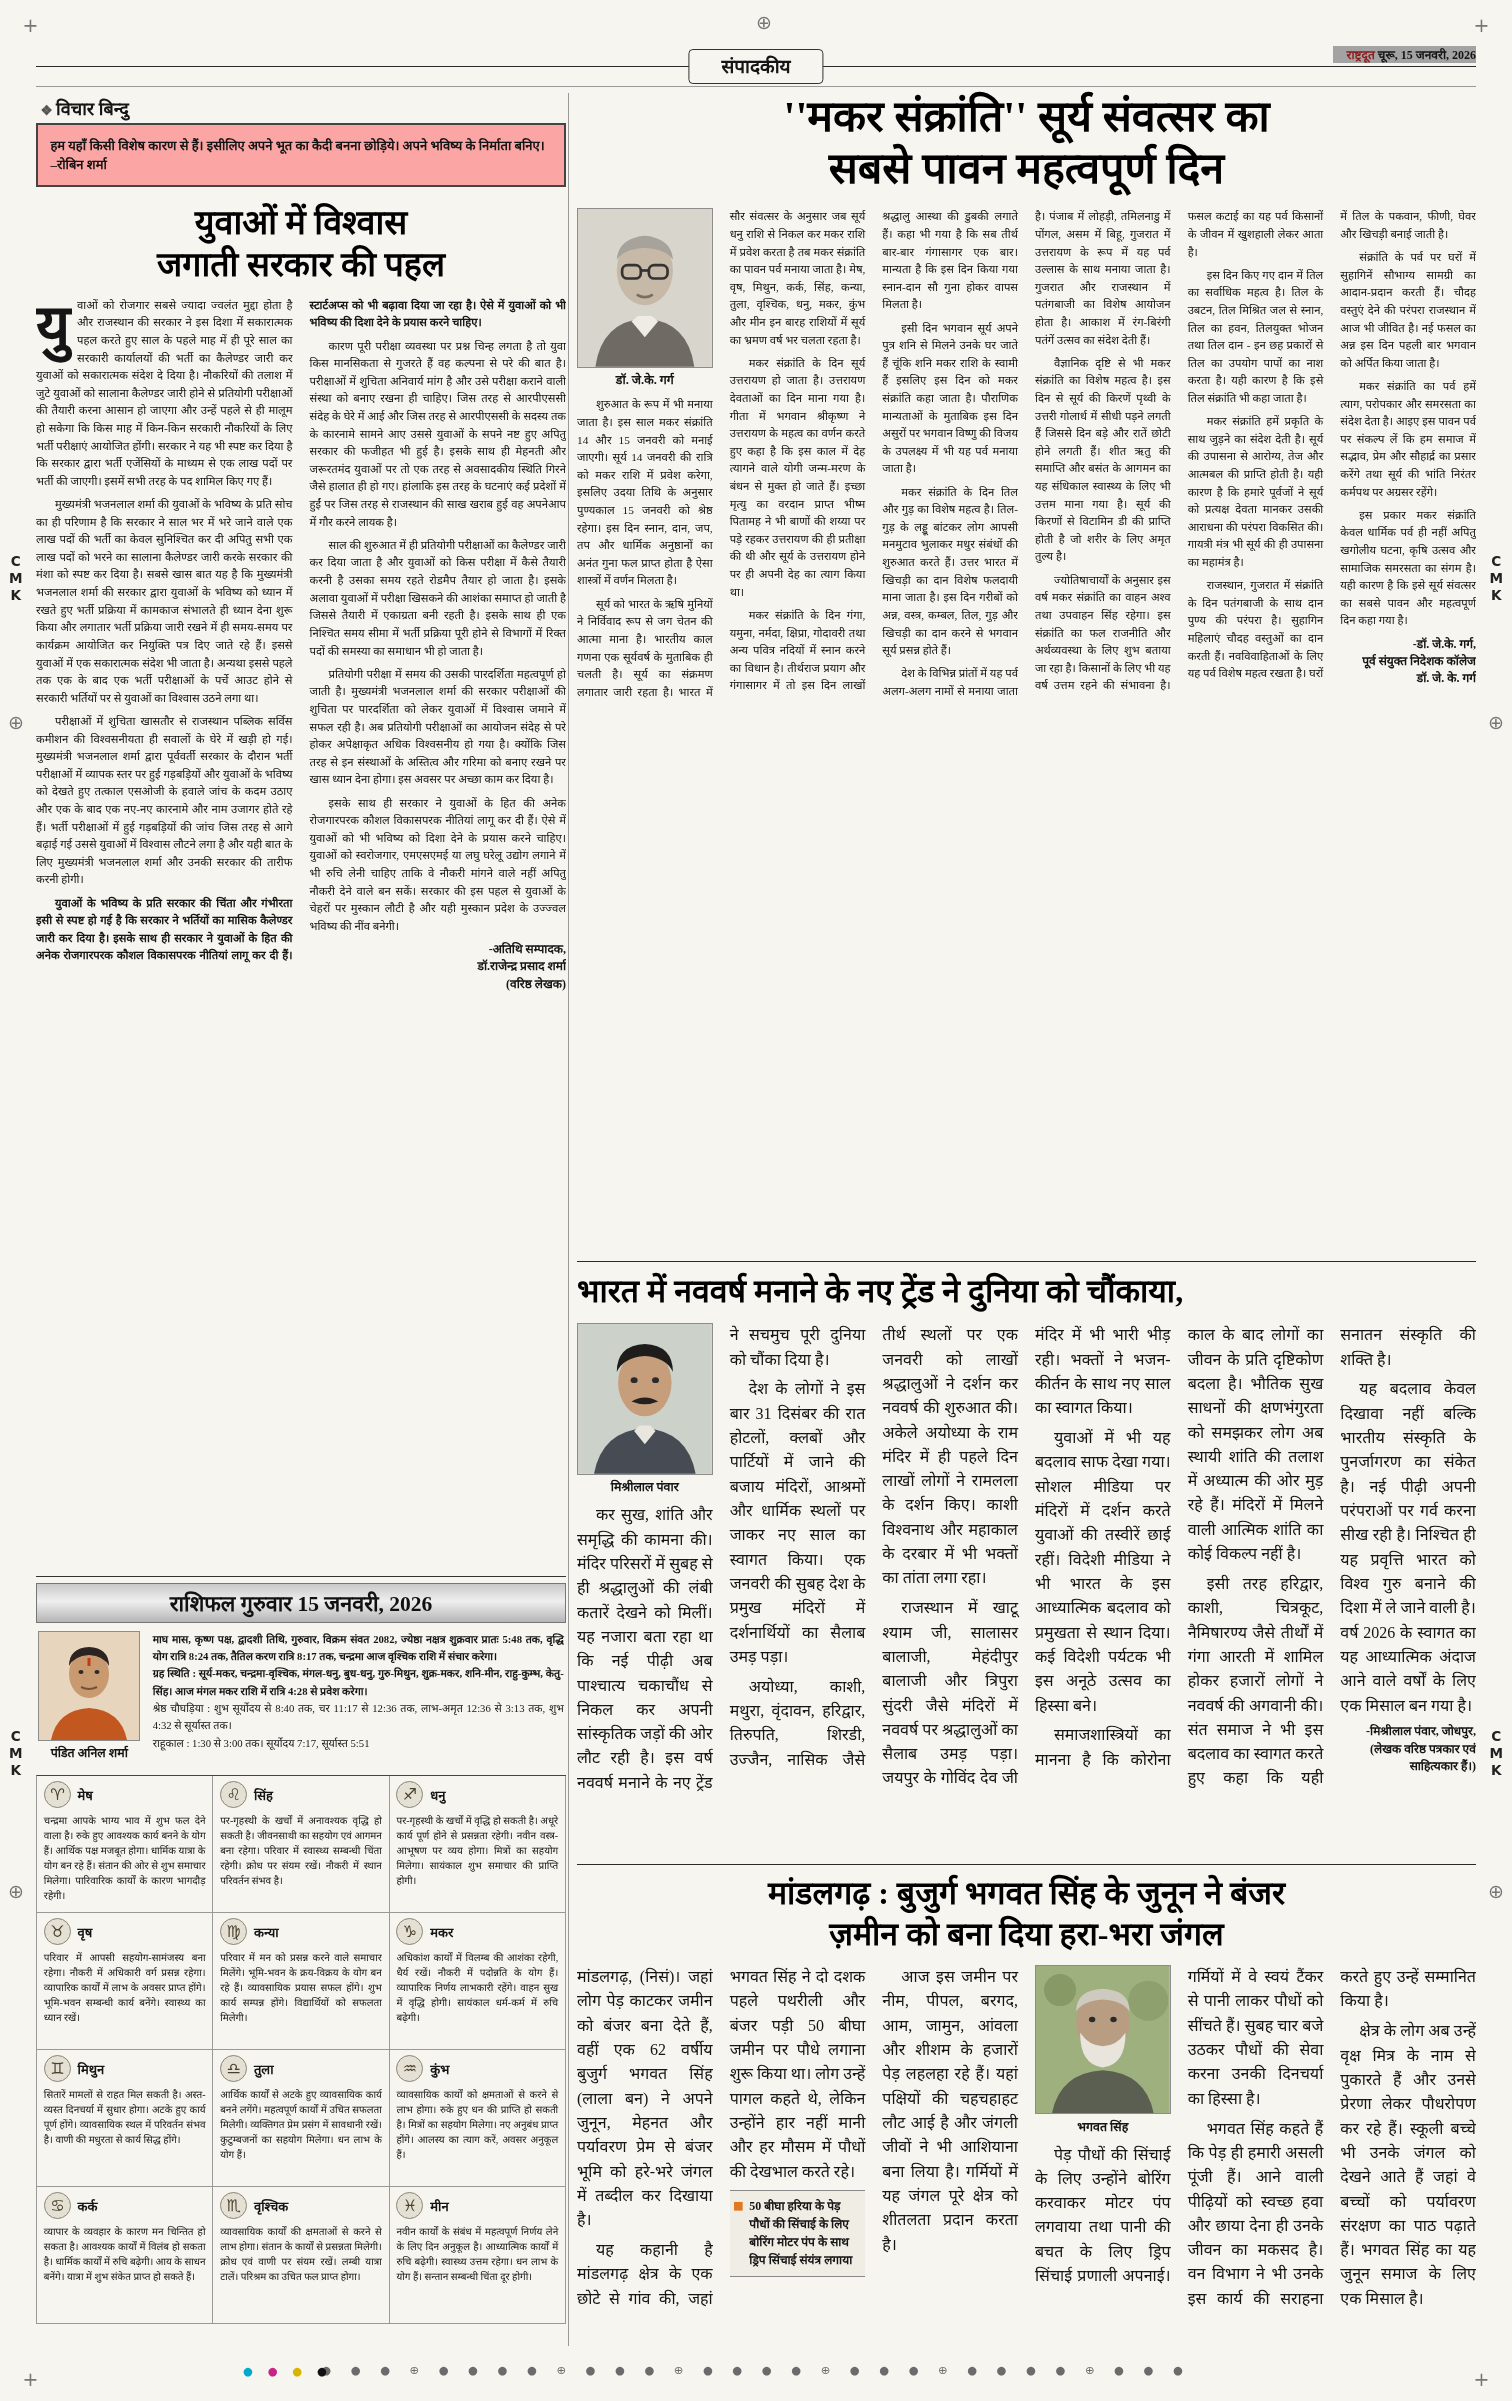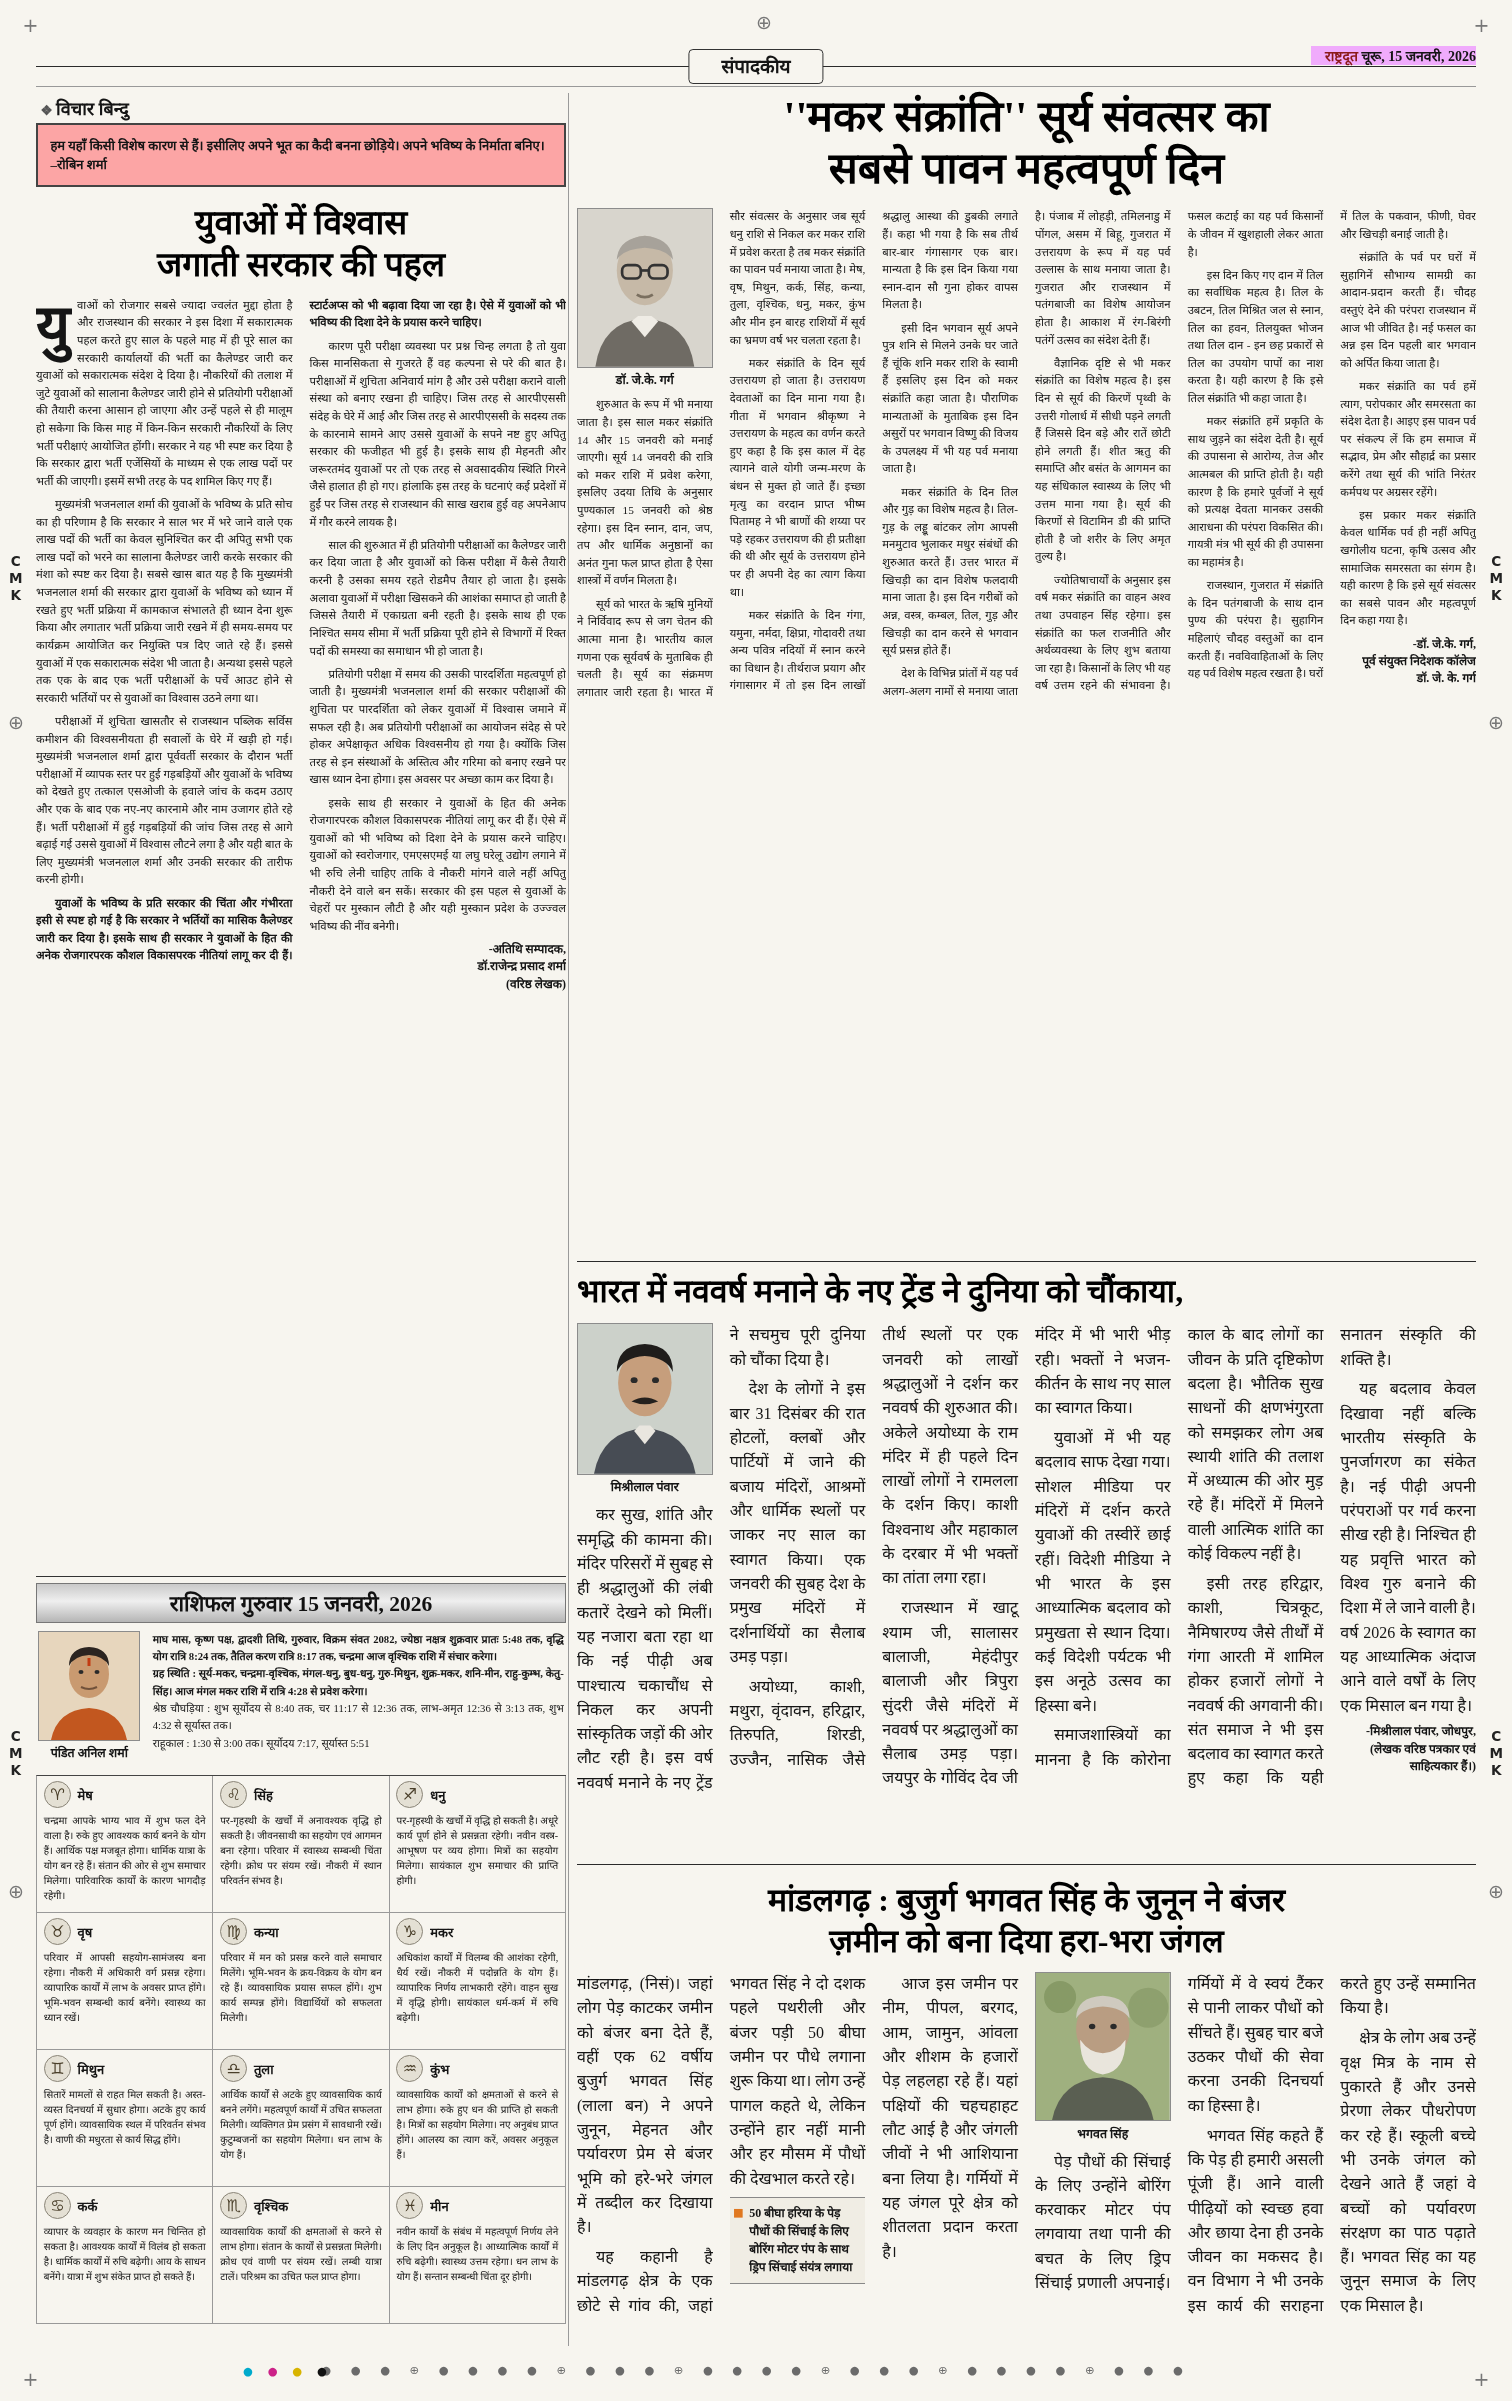--- a/index.html
+++ b/index.html
@@ -18,30 +18,30 @@
   .cmyk { position:absolute; bottom:22.6px; left:243px; font-size:11.3px; letter-spacing:5.6px; font-family:"DejaVu Sans",sans-serif;}
   .cmyk .c{color:#00aacc}.cmyk .m{color:#cc2288}.cmyk .y{color:#d8b400}.cmyk .k{color:#111}
   
   .header-band { position:absolute; left:36px; right:36px; top:49px; height:36px; }
   .header-rule { position:absolute; left:0; right:0; top:17px; border-top:1.1px solid #2a2a2a; }
   .section-tag {
     position:absolute; left:50%; transform:translateX(-50%); top:0;
     background:#f7f5ef; border:1.1px solid #333; border-radius:4.5px;
     padding:3.4px 32px; font-size:19px; font-weight:bold;
   }
-  .masthead { position:absolute; right:0; top:-3.4px; background:#f0abfc; padding-left:13.6px; font-size:14px; font-weight:bold; }
+  .masthead { position:absolute; right:0; top:-3.4px; background:#a3a3a3; padding-left:13.6px; font-size:12px; font-weight:bold; }
   .masthead .brand { color:#8b1a1a; }
   .header-underline { position:absolute; left:36px; right:36px; top:86px; border-top:0.6px solid #999; }
   
   .vrule { position:absolute; left:568px; top:93px; height:2253px; width:0.6px; background:#9a9a9a; }
   #left-top    { position:absolute; left:36px;  top:95px;  width:530px;  height:1474px; overflow:hidden; }
   #rashifal    { position:absolute; left:36px;  top:1576px; width:530px;  height:769px; overflow:hidden; border-top:1.1px solid #333; padding-top:5.6px; }
   #makar       { position:absolute; left:577px; top:91px; width:899px; height:1164px; overflow:hidden; }
   #navvarsh    { position:absolute; left:577px; top:1261px; width:899px; height:597px; overflow:hidden; border-top:1.1px solid #2a2a2a; padding-top:9px; }
-  #mandalgarh  { position:absolute; left:577px; top:1864px; width:899px; height:481px; overflow:hidden; border-top:1.1px solid #2a2a2a; padding-top:15px; }
+  #mandalgarh  { position:absolute; left:577px; top:1864px; width:899px; height:481px; overflow:hidden; border-top:1.1px solid #2a2a2a; padding-top:8px; }
   
   .vb-title { font-size:18px; font-weight:bold; padding:1.1px 4.5px 3.4px; }
   .vb-title::before { content:"❖ "; color:#555; font-size:13.6px; }
   .vb-box { border:2.3px double #444; padding:10.2px 12.4px; font-size:13px; font-weight:bold; line-height:1.5; background:#fca5a5; }
   .vb-author { font-weight:bold; white-space:nowrap; }
   
   .headline { font-weight:bold; text-align:center; color:#000; }
   .headline.left { text-align:left; }
   .hl-xl { font-size:43px; line-height:1.22; }
   .hl-lg { font-size:34px; line-height:1.25; }

